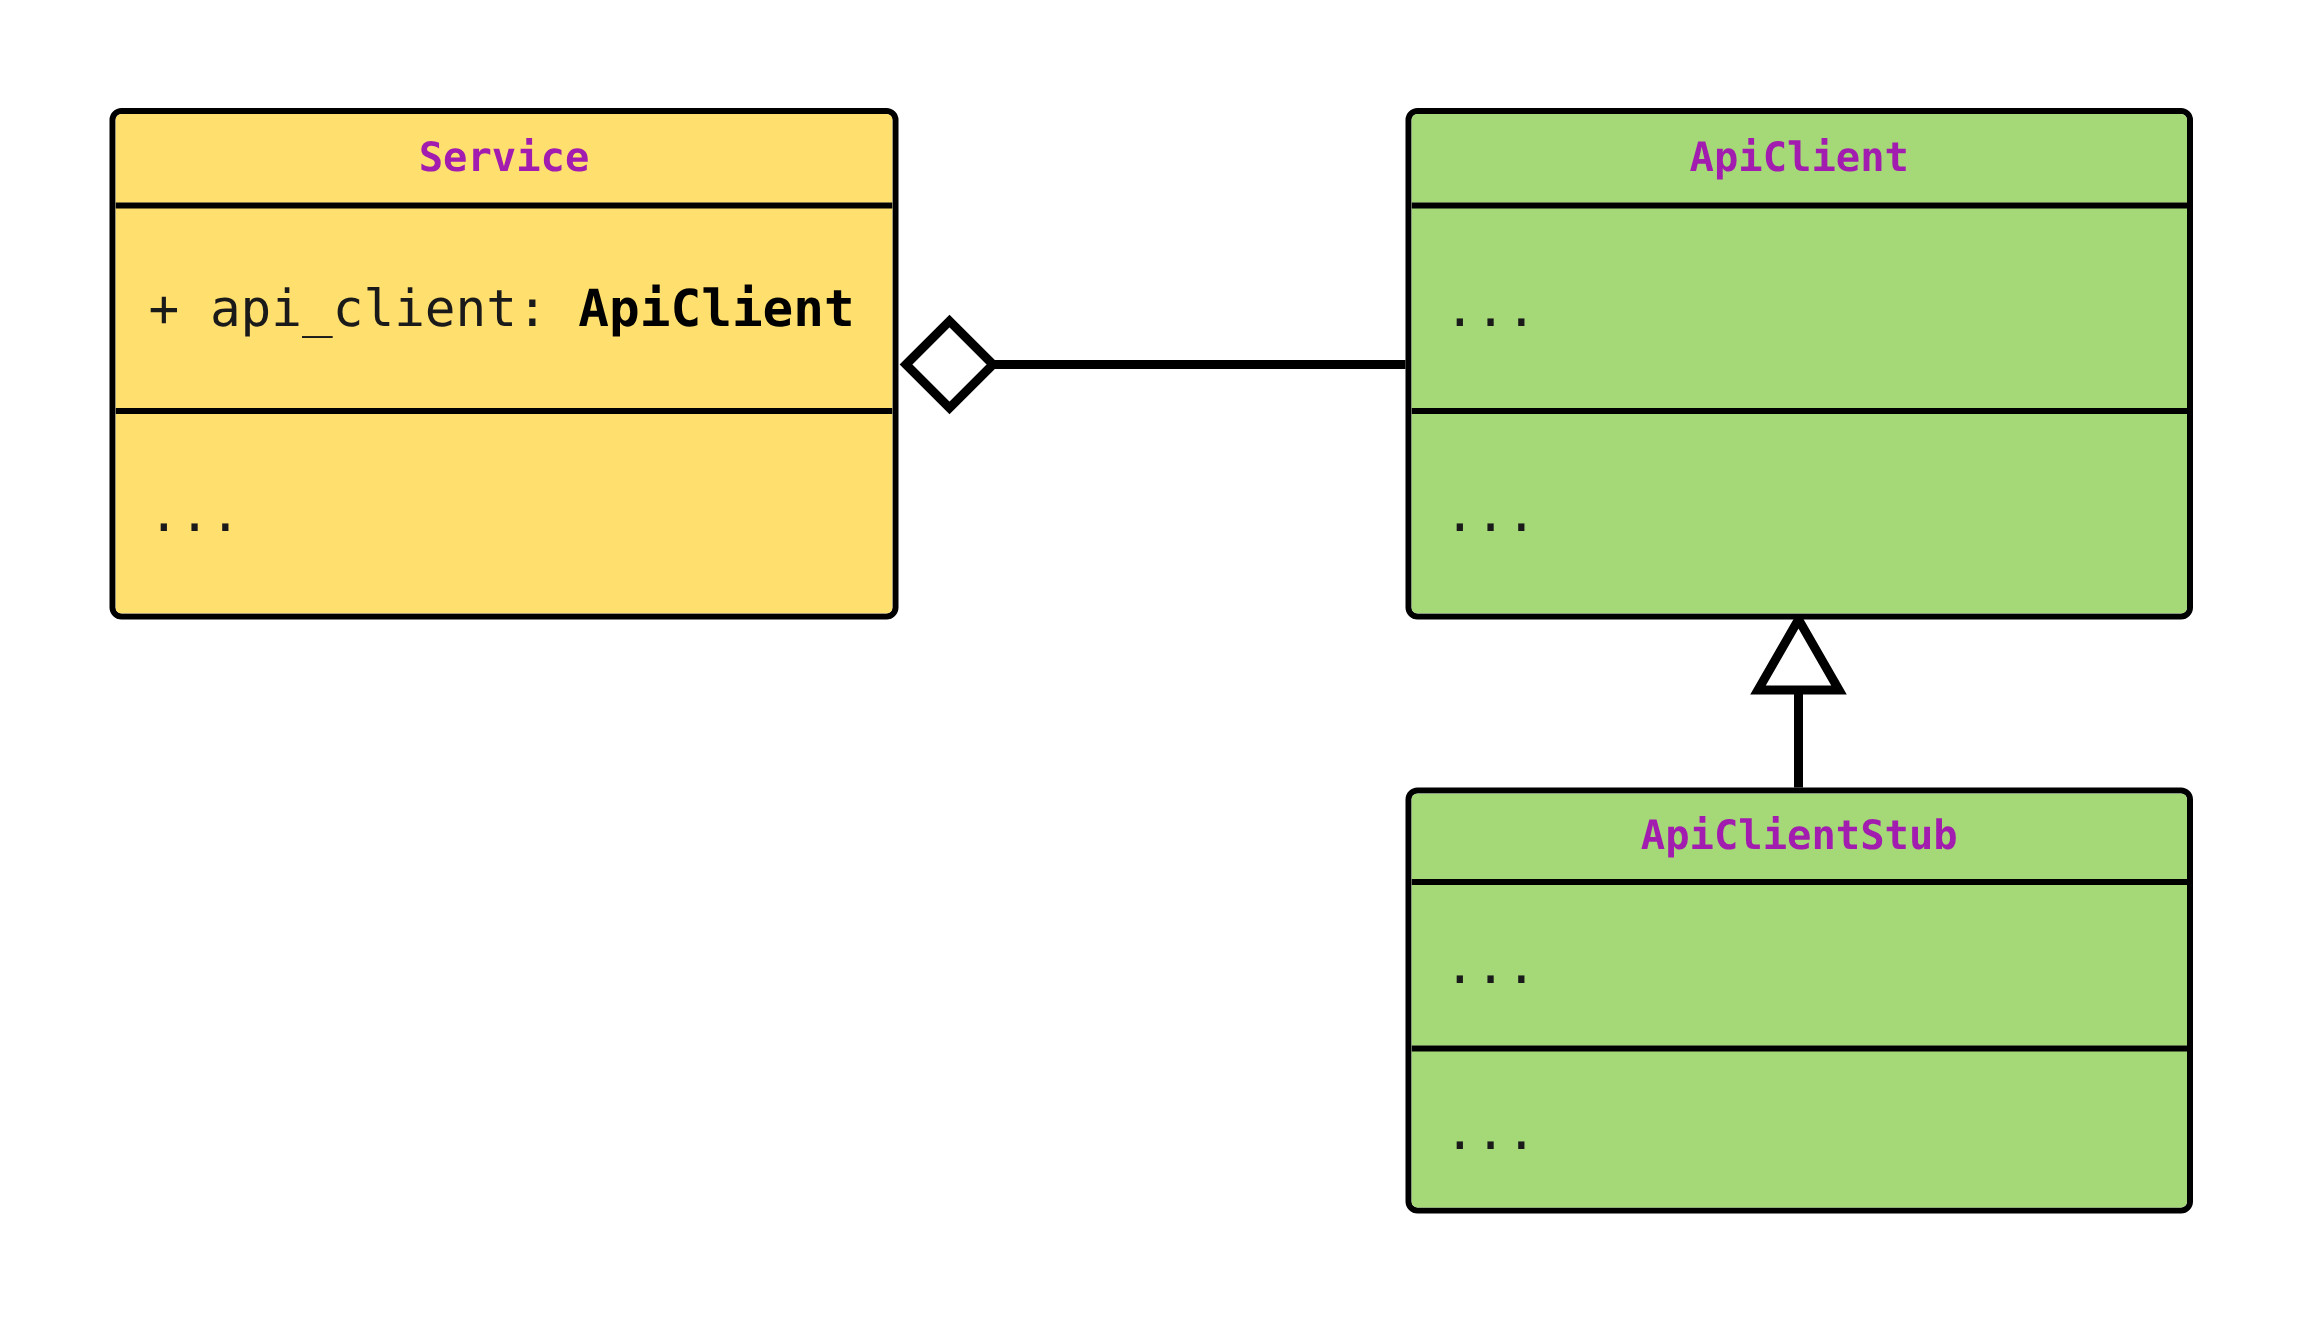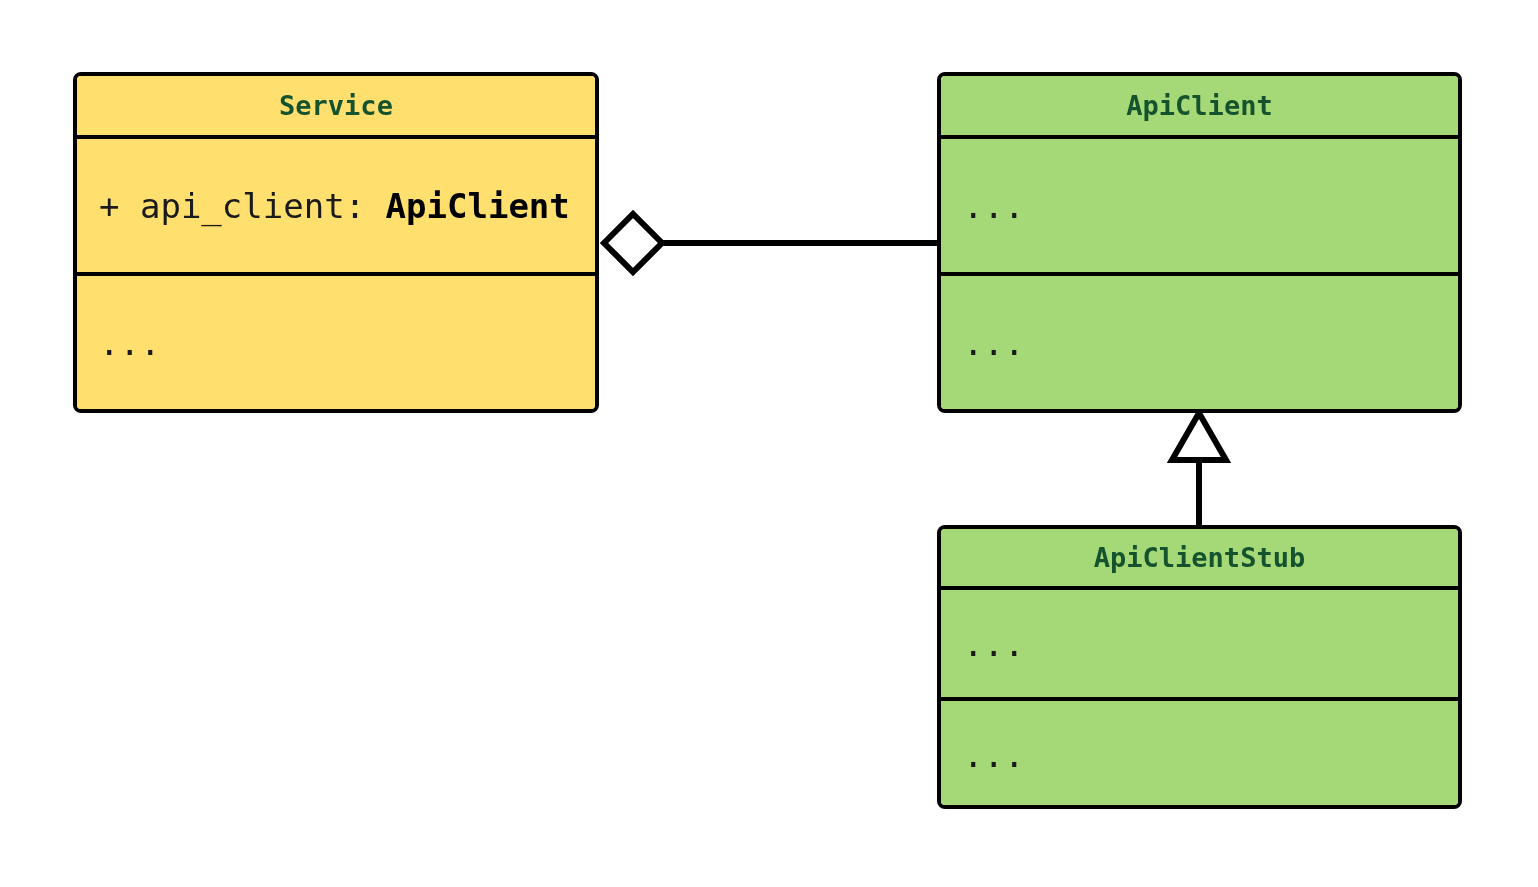--- a/index.html
+++ b/index.html
@@ -37,21 +37,21 @@
   .uml-class .compartment.name-compartment {
     justify-content: center;
   }
   .uml-class .compartment.divided {
     border-top: 4px solid #000000;
   }
   .class-name {
     font-family: "DejaVu Sans Mono", "Liberation Mono", monospace;
     font-weight: bold;
     font-size: 27px;
-    color: #14532d;
+    color: #a21caf;
     letter-spacing: 0px;
     white-space: nowrap;
   }
   .member-line {
     font-family: "DejaVu Sans Mono", "Liberation Mono", monospace;
     font-weight: normal;
     font-size: 34px;
     color: #1a1a1a;
     white-space: nowrap;
   }

